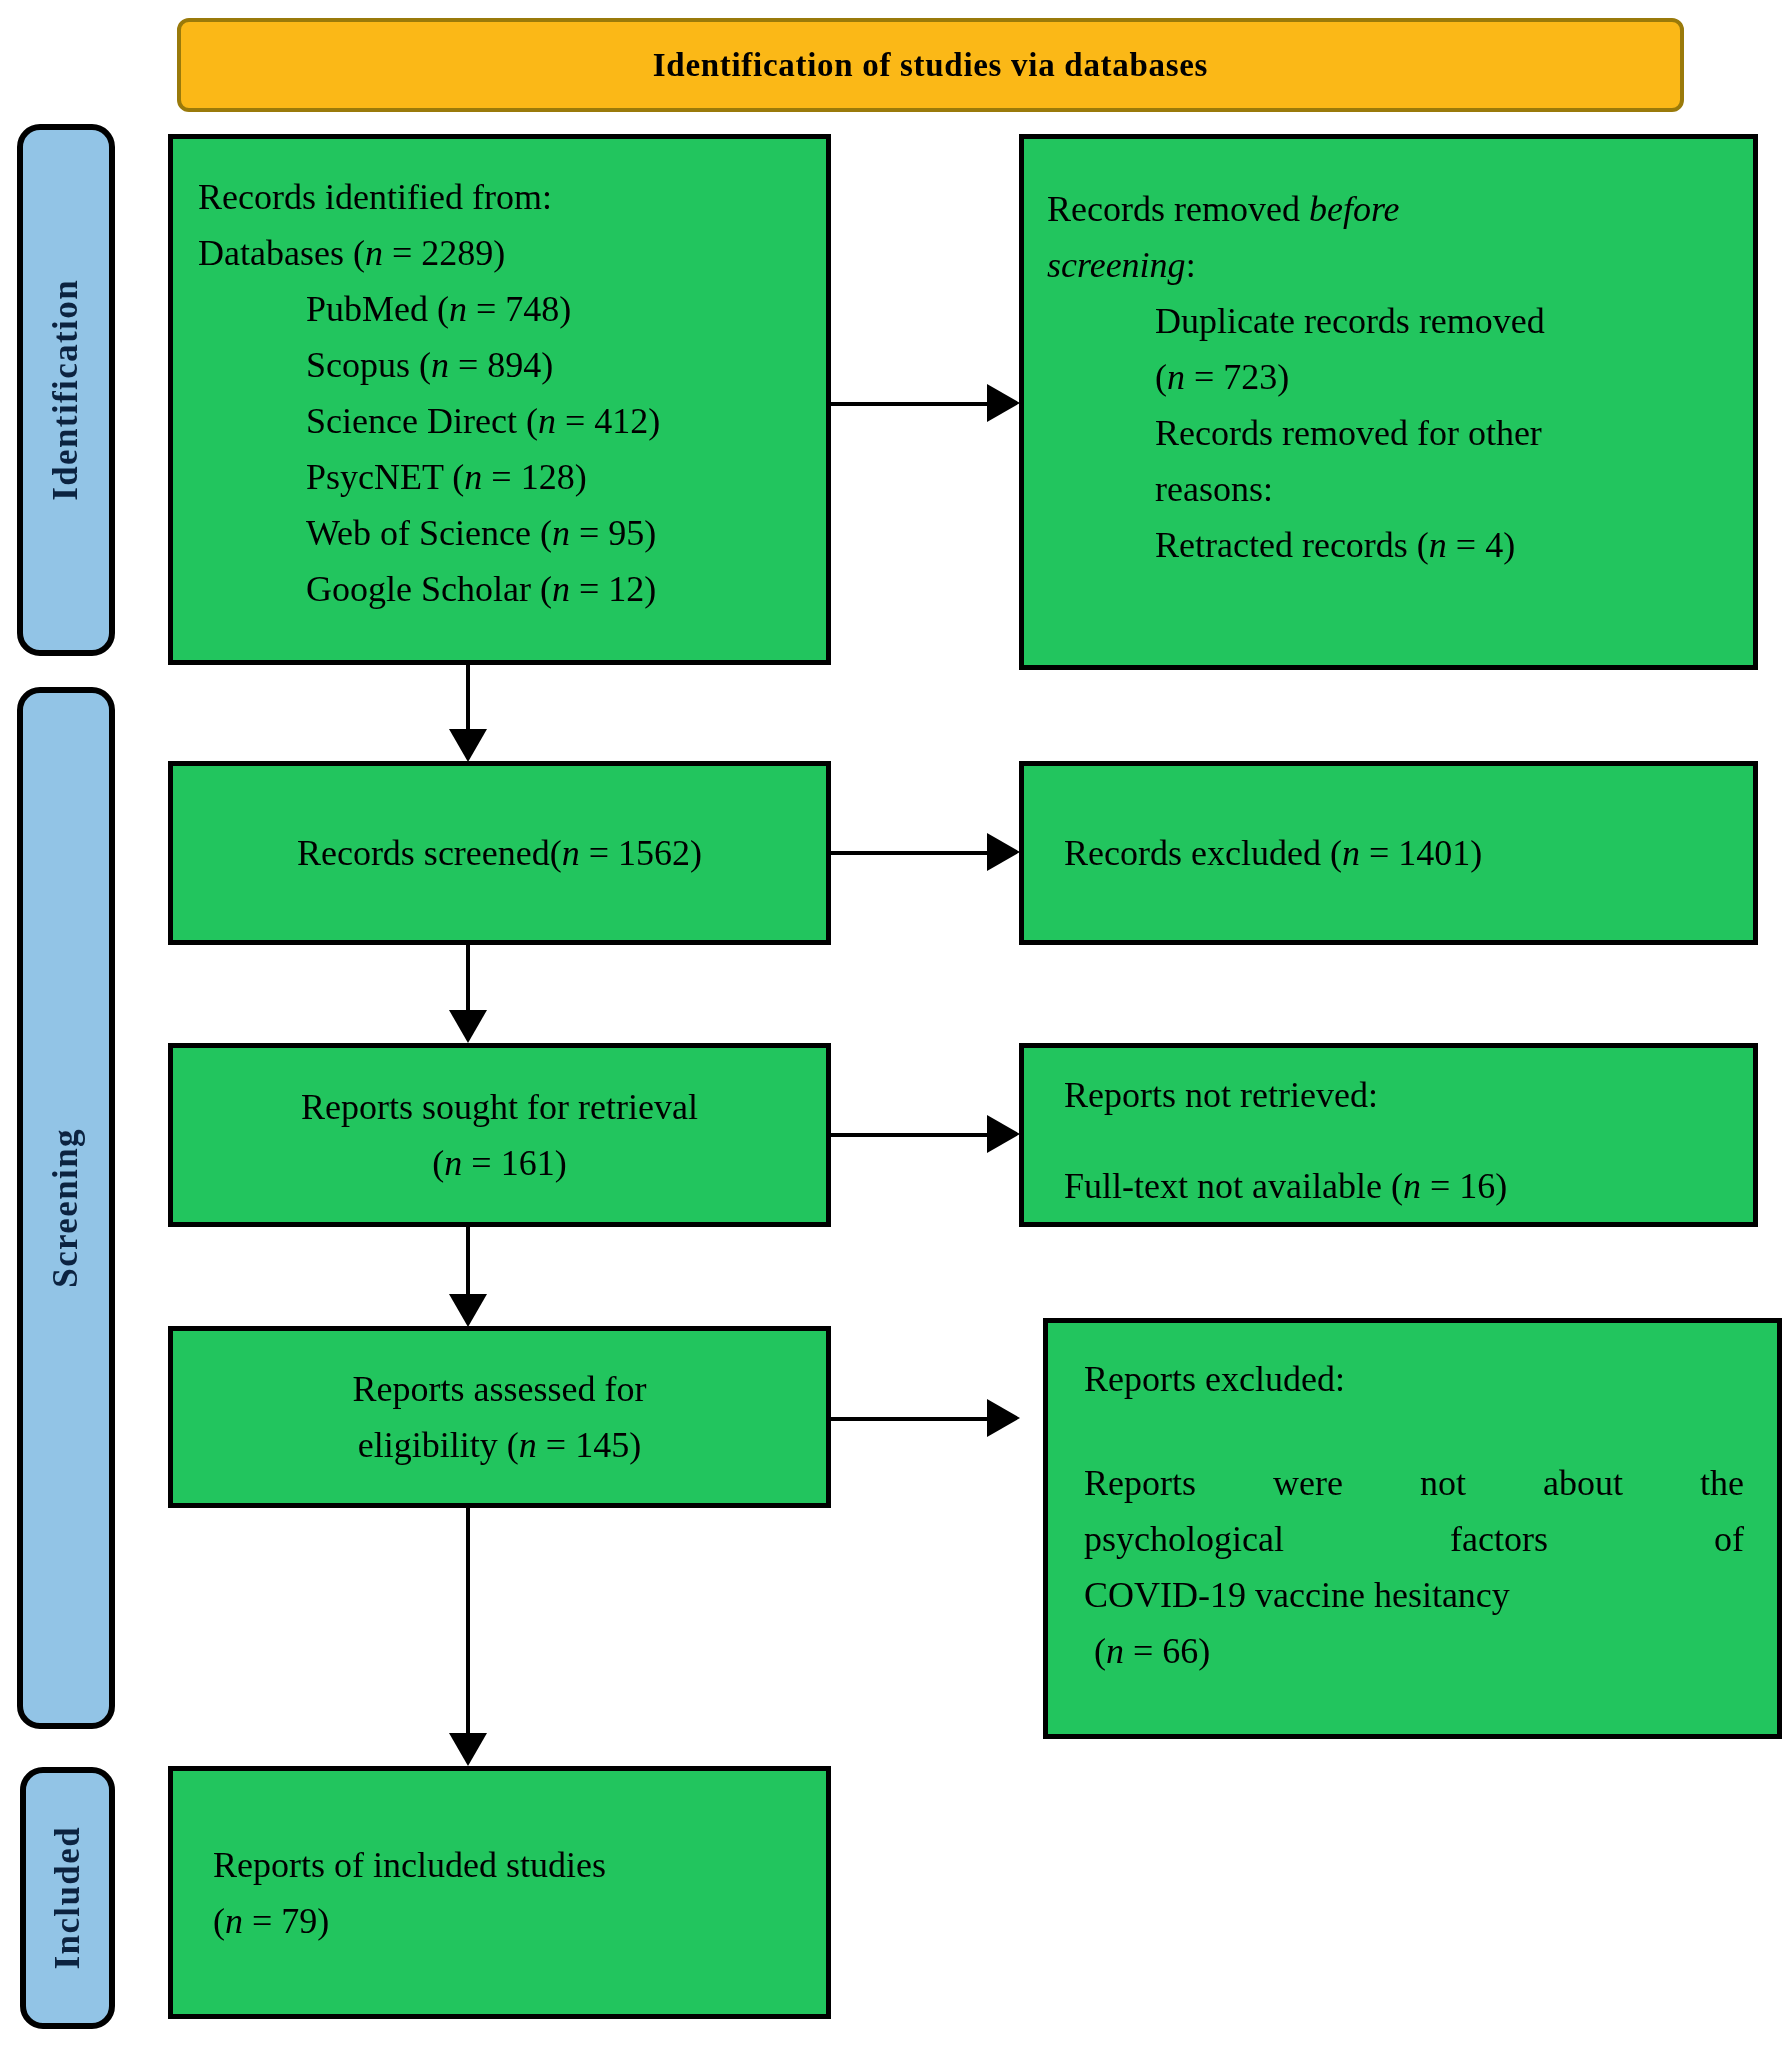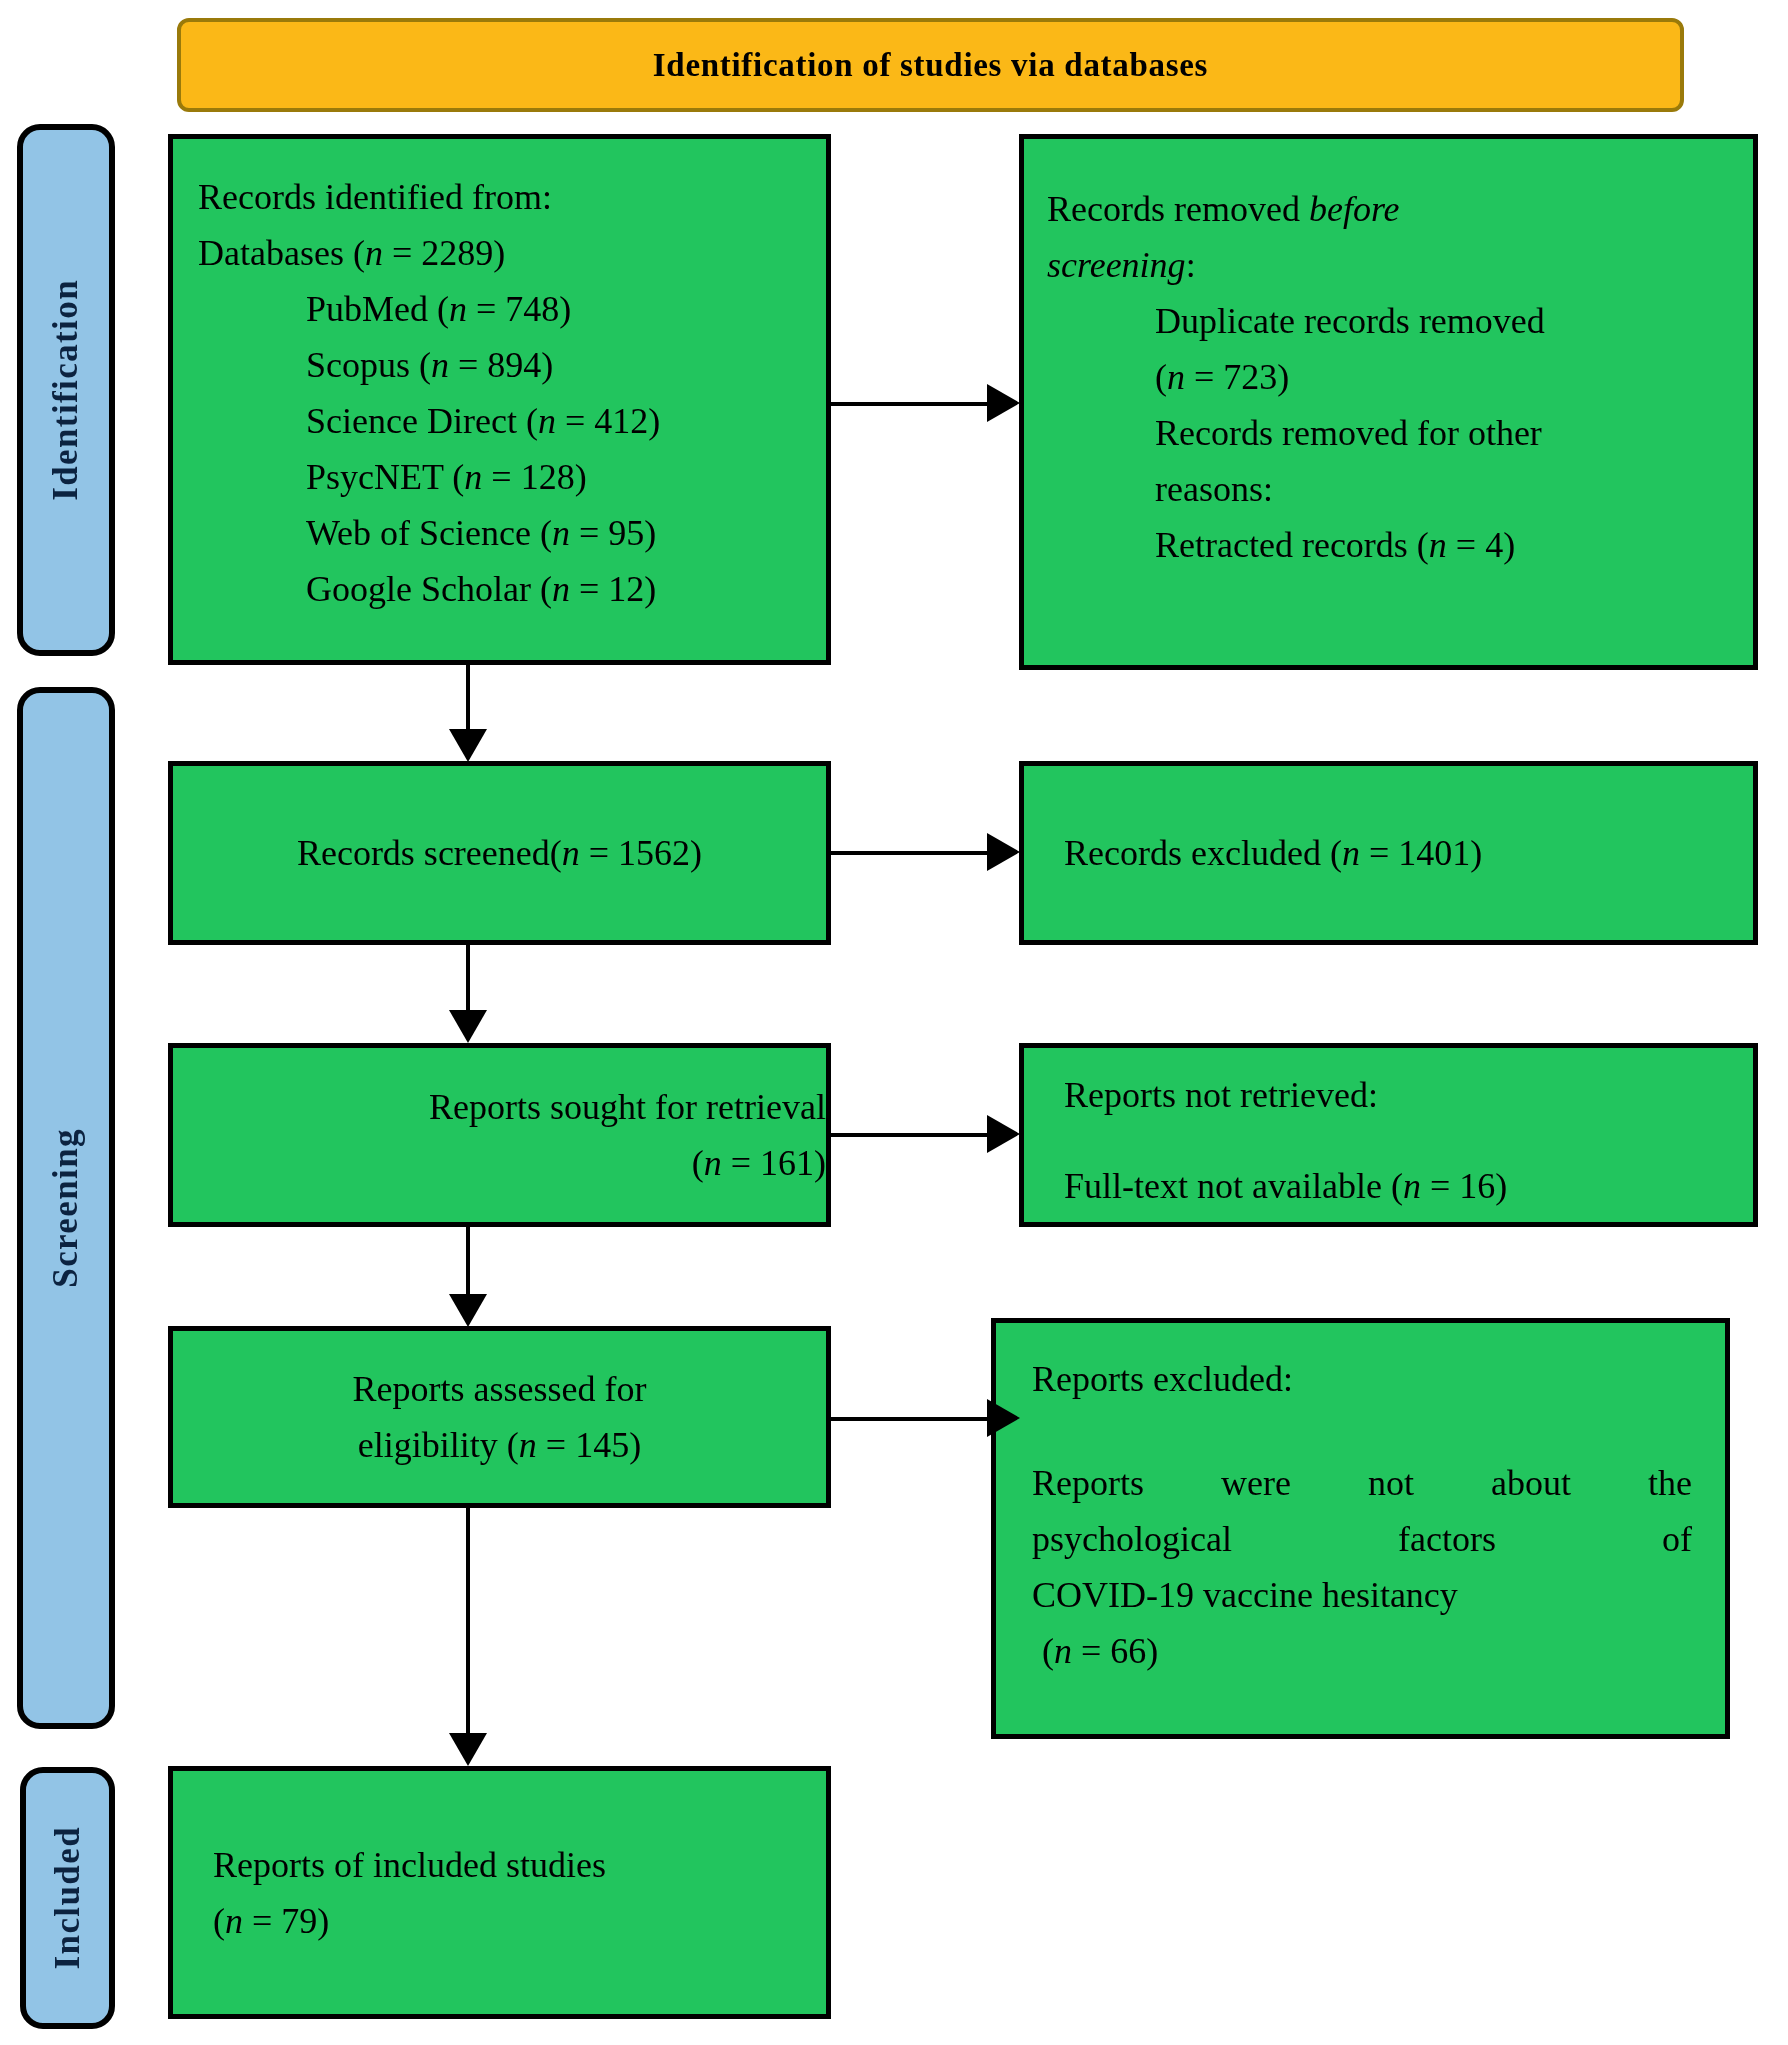--- a/index.html
+++ b/index.html
@@ -43,27 +43,27 @@
 
   #box-identified{left:168px;top:134px;width:663px;height:531px;padding:30px 18px 0 25px;}
   #box-removed-before{left:1019px;top:134px;width:739px;height:536px;padding:42px 14.5px 0 23px;}
 
   #box-screened{left:168px;top:761px;width:663px;height:184px;
     display:flex;flex-direction:row;align-items:center;justify-content:center;text-align:center;}
   #box-records-excluded{left:1019px;top:761px;width:739px;height:184px;
     display:flex;flex-direction:column;justify-content:center;padding-left:40px;}
 
   #box-sought{left:168px;top:1043px;width:663px;height:184px;
-    display:flex;flex-direction:column;align-items:flex-end;justify-content:center;text-align:center;}
+    display:flex;flex-direction:column;align-items:center;justify-content:center;text-align:center;}
   #box-not-retrieved{left:1019px;top:1043px;width:739px;height:184px;padding:19px 14.5px 0 40px;}
   #box-not-retrieved .line + .line{margin-top:35px;}
 
   #box-assessed{left:168px;top:1326px;width:663px;height:182px;
     display:flex;flex-direction:column;align-items:center;justify-content:center;text-align:center;}
-  #box-reports-excluded{left:991px;top:1318px;width:739px;height:421px;padding:27.5px 33px 0 36px;}
+  #box-reports-excluded{left:1043px;top:1318px;width:739px;height:421px;padding:27.5px 33px 0 36px;}
   #box-reports-excluded .body{margin-top:48px;}
   #box-reports-excluded .body .line{white-space:normal;}
   #box-reports-excluded .body .line:not(:last-child){text-align:justify;text-align-last:justify;}
   #box-reports-excluded .count{padding-left:10px;}
 
   #box-included-reports{left:168px;top:1766px;width:663px;height:253px;
     display:flex;flex-direction:column;justify-content:center;padding-left:40px;}
 
   
   .vline{position:absolute;width:3.6px;background:#000;}

